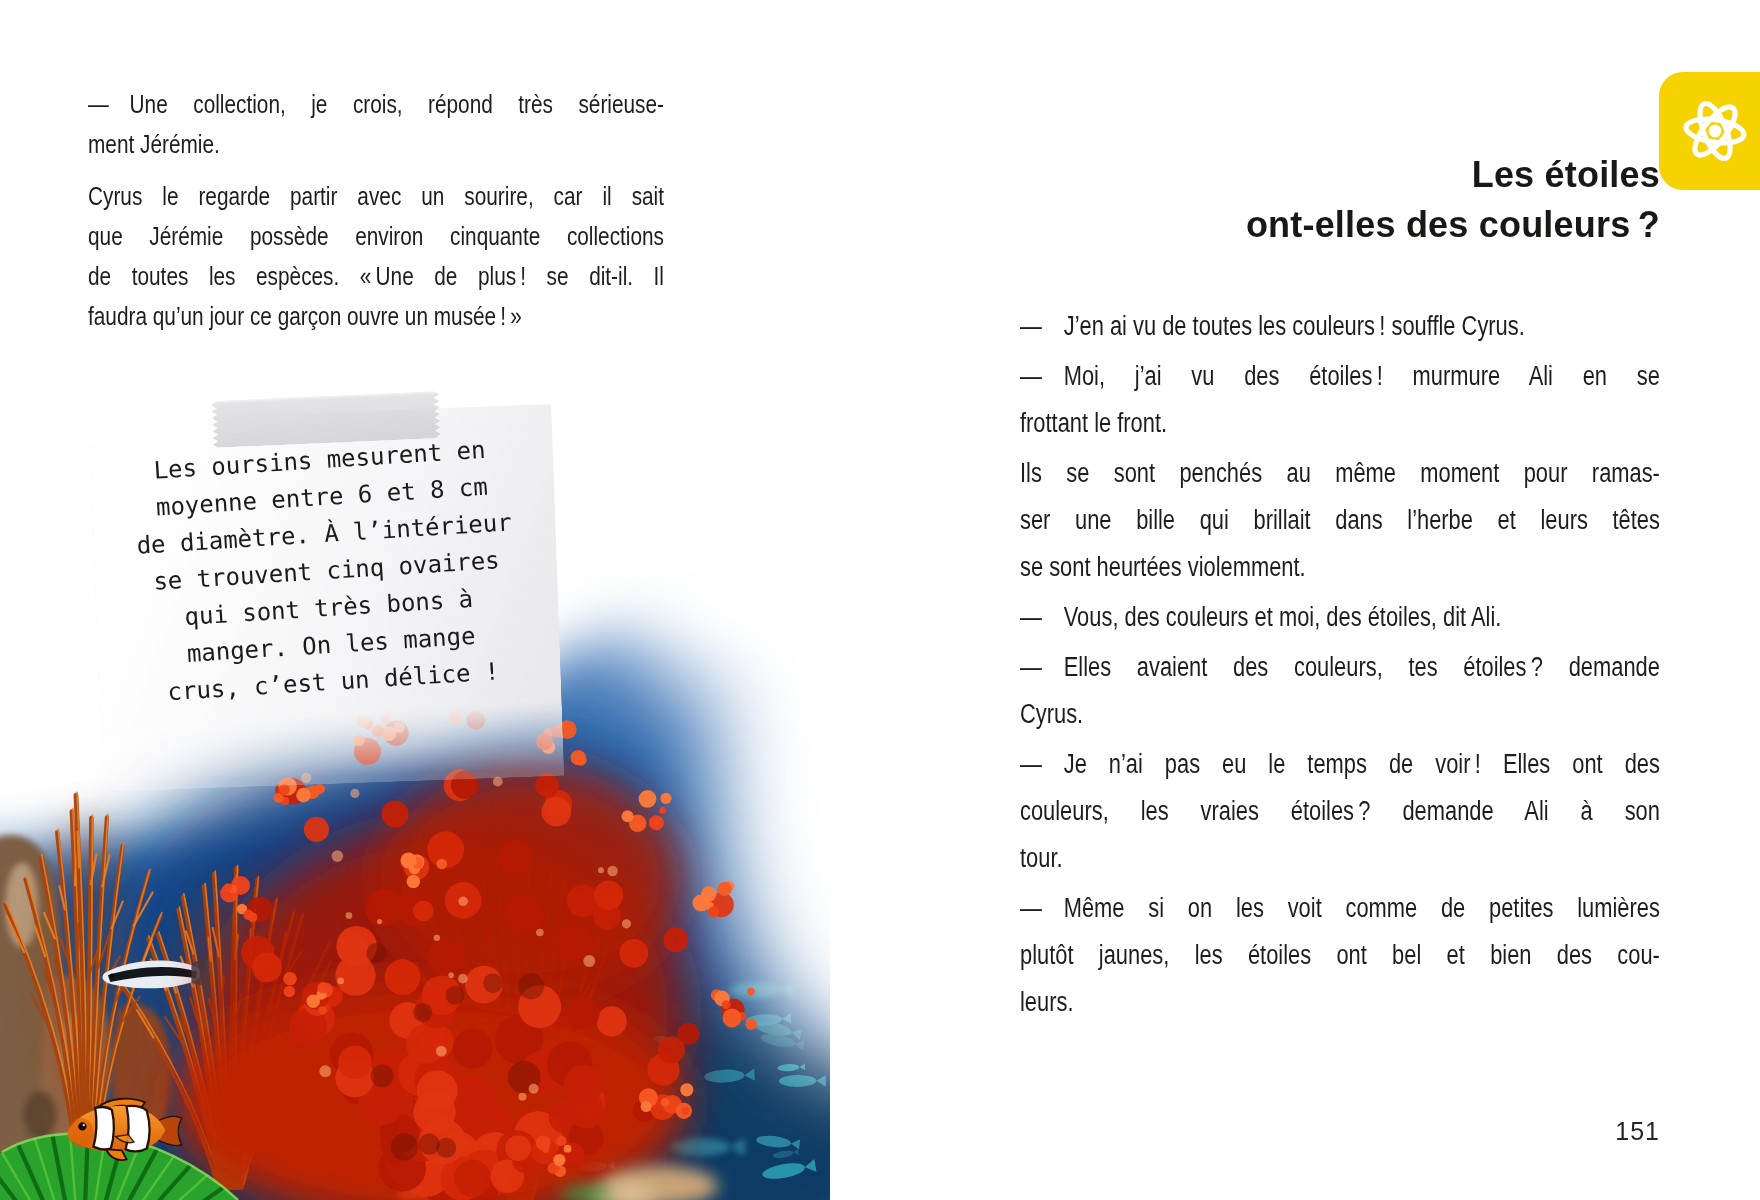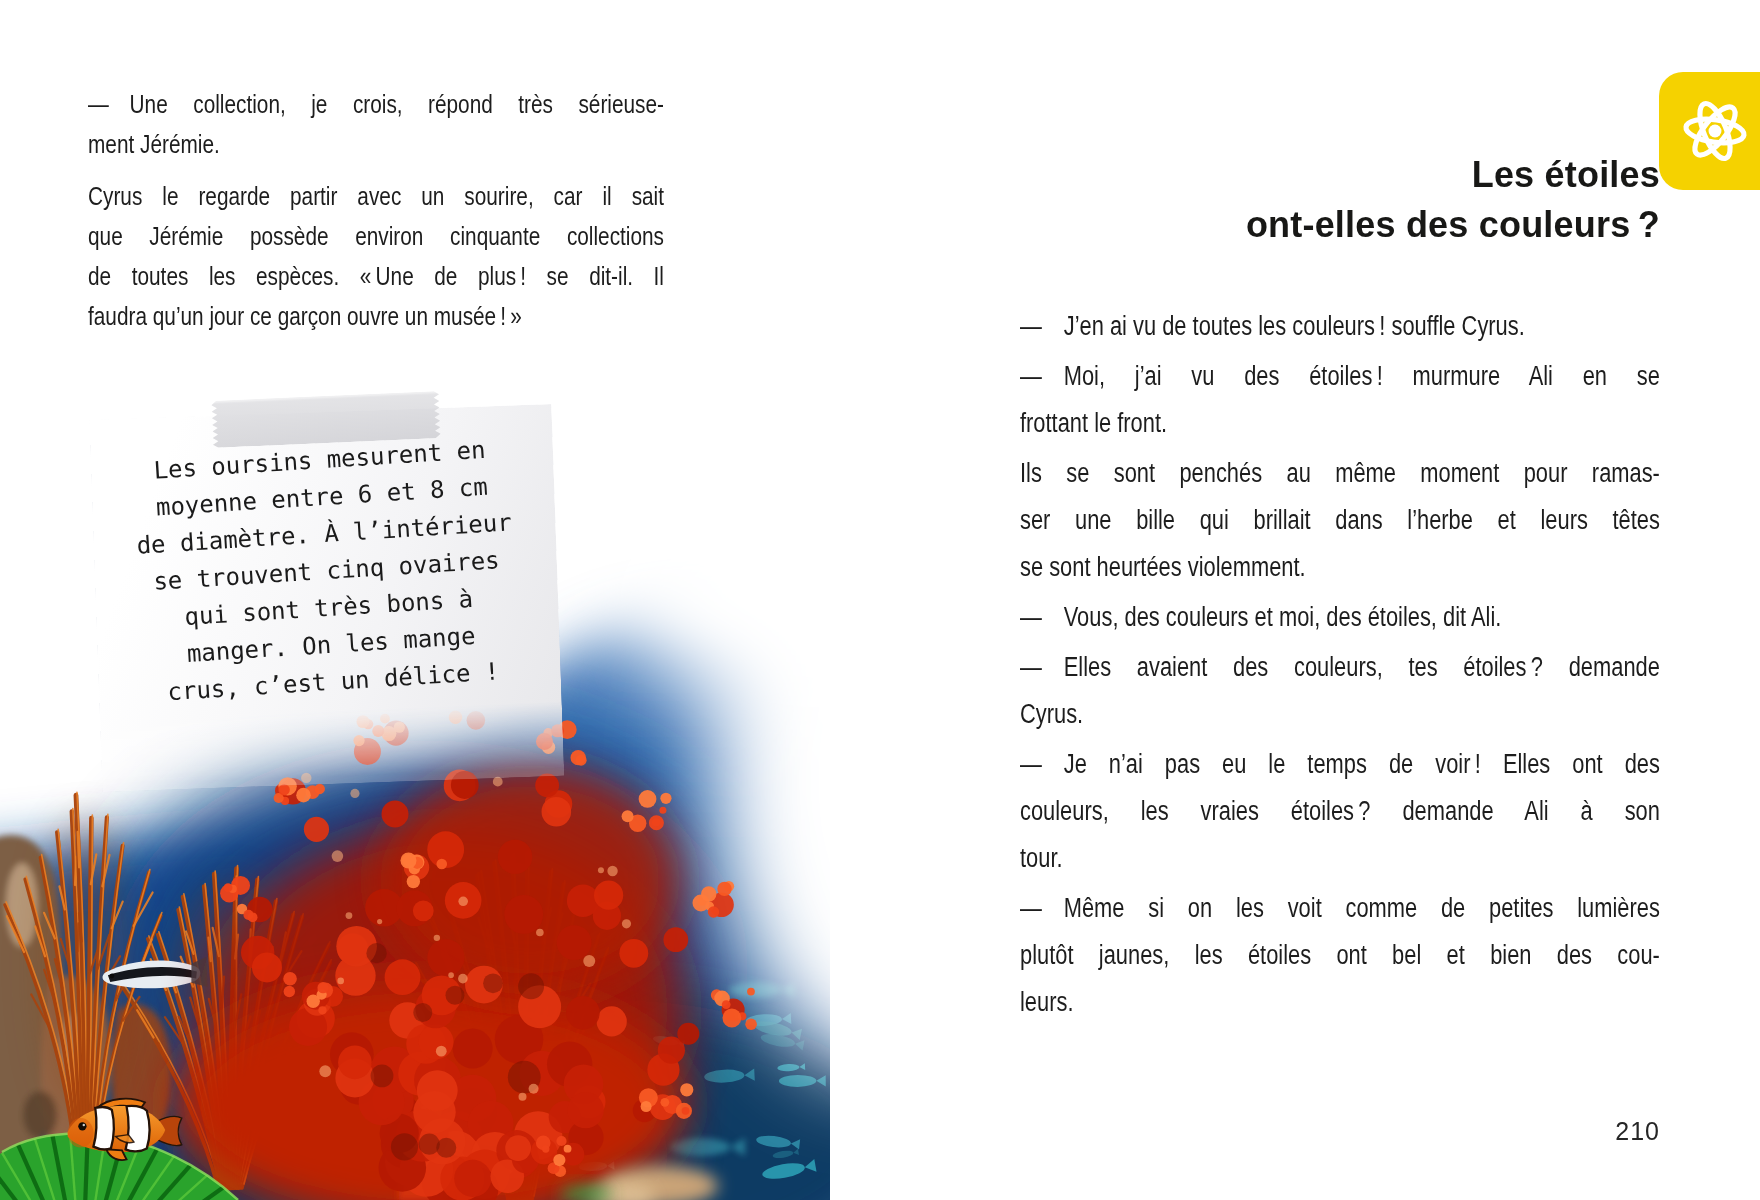--- a/index.html
+++ b/index.html
@@ -684,15 +684,15 @@
           <div class="pline">couleurs, les vraies étoiles ? demande Ali à son</div>
           <div class="pline last">tour.</div>
         </div>
       <div class="para">
           <div class="pline">— Même si on les voit comme de petites lumières</div>
           <div class="pline">plutôt jaunes, les étoiles ont bel et bien des cou-</div>
           <div class="pline last">leurs.</div>
         </div>
     </div>
 
-    <div class="pagenum">210</div>
+    <div class="pagenum">151</div>
   </section>
 </div>
 
 </body></html>

